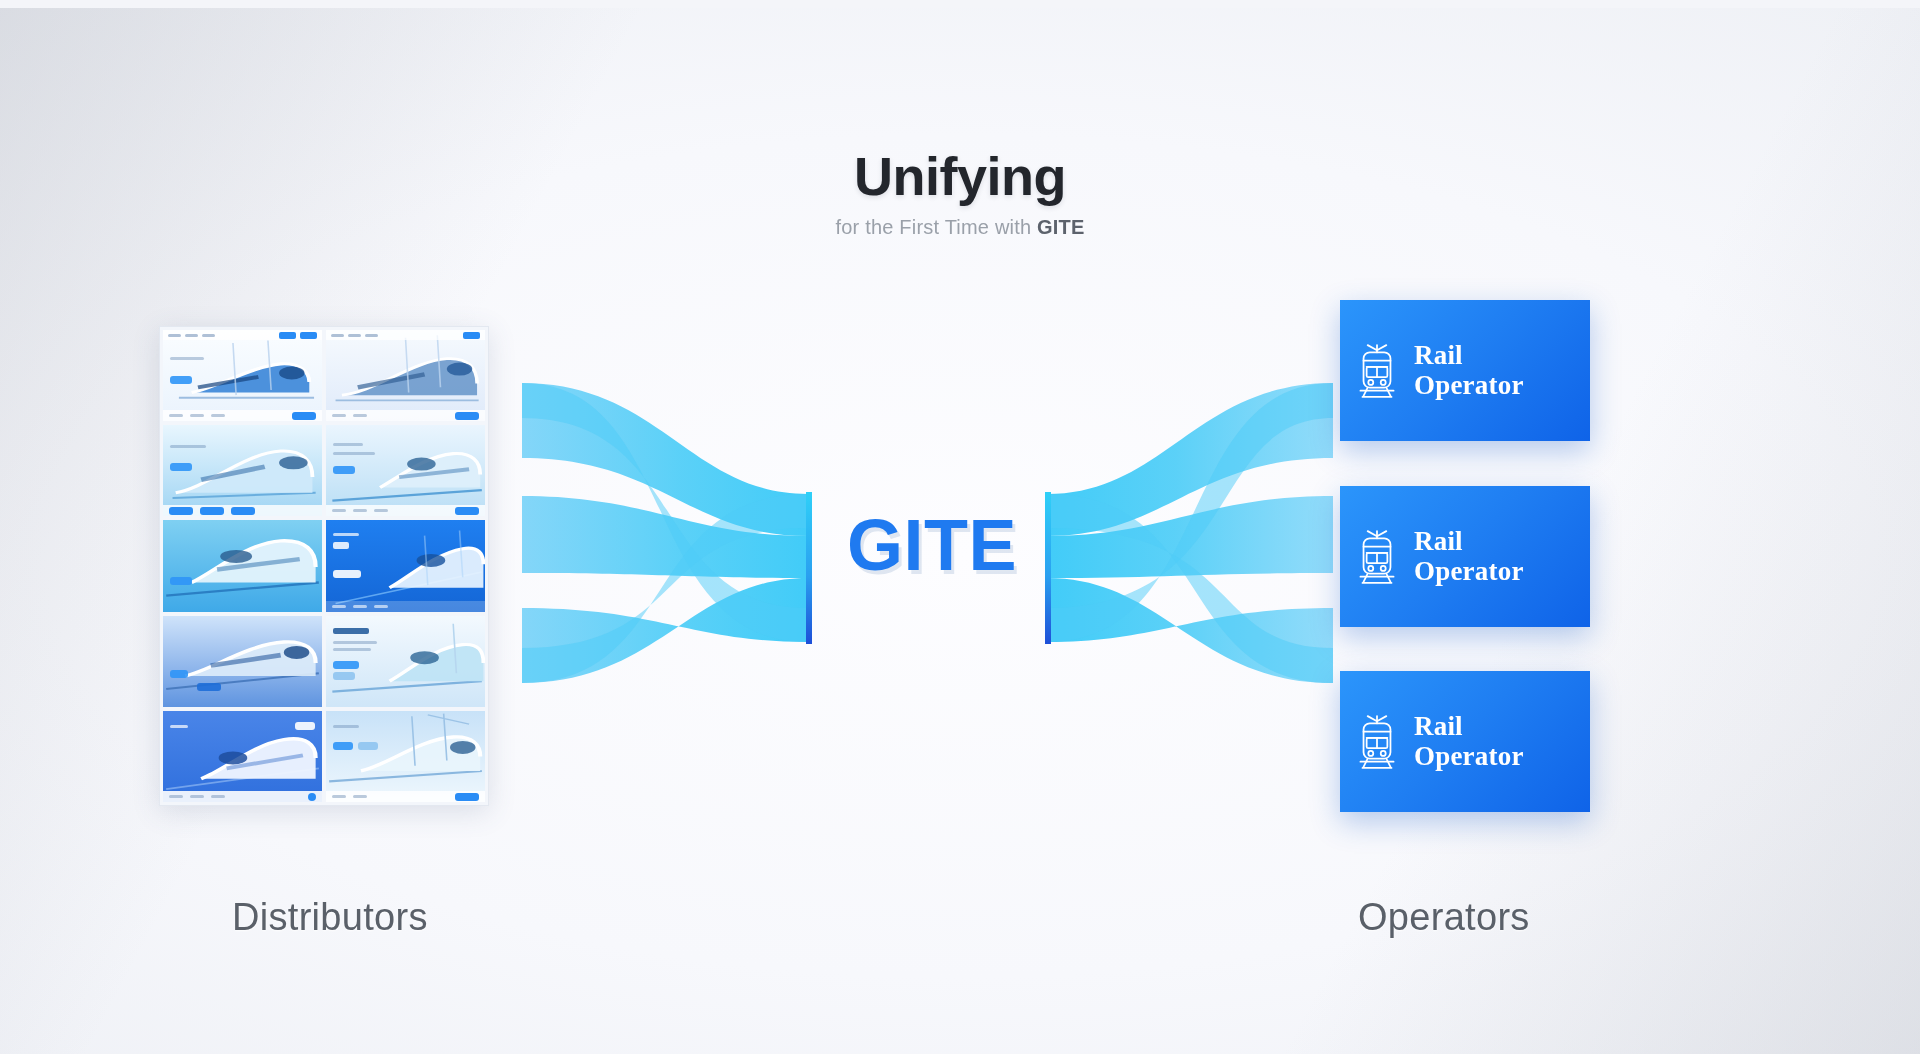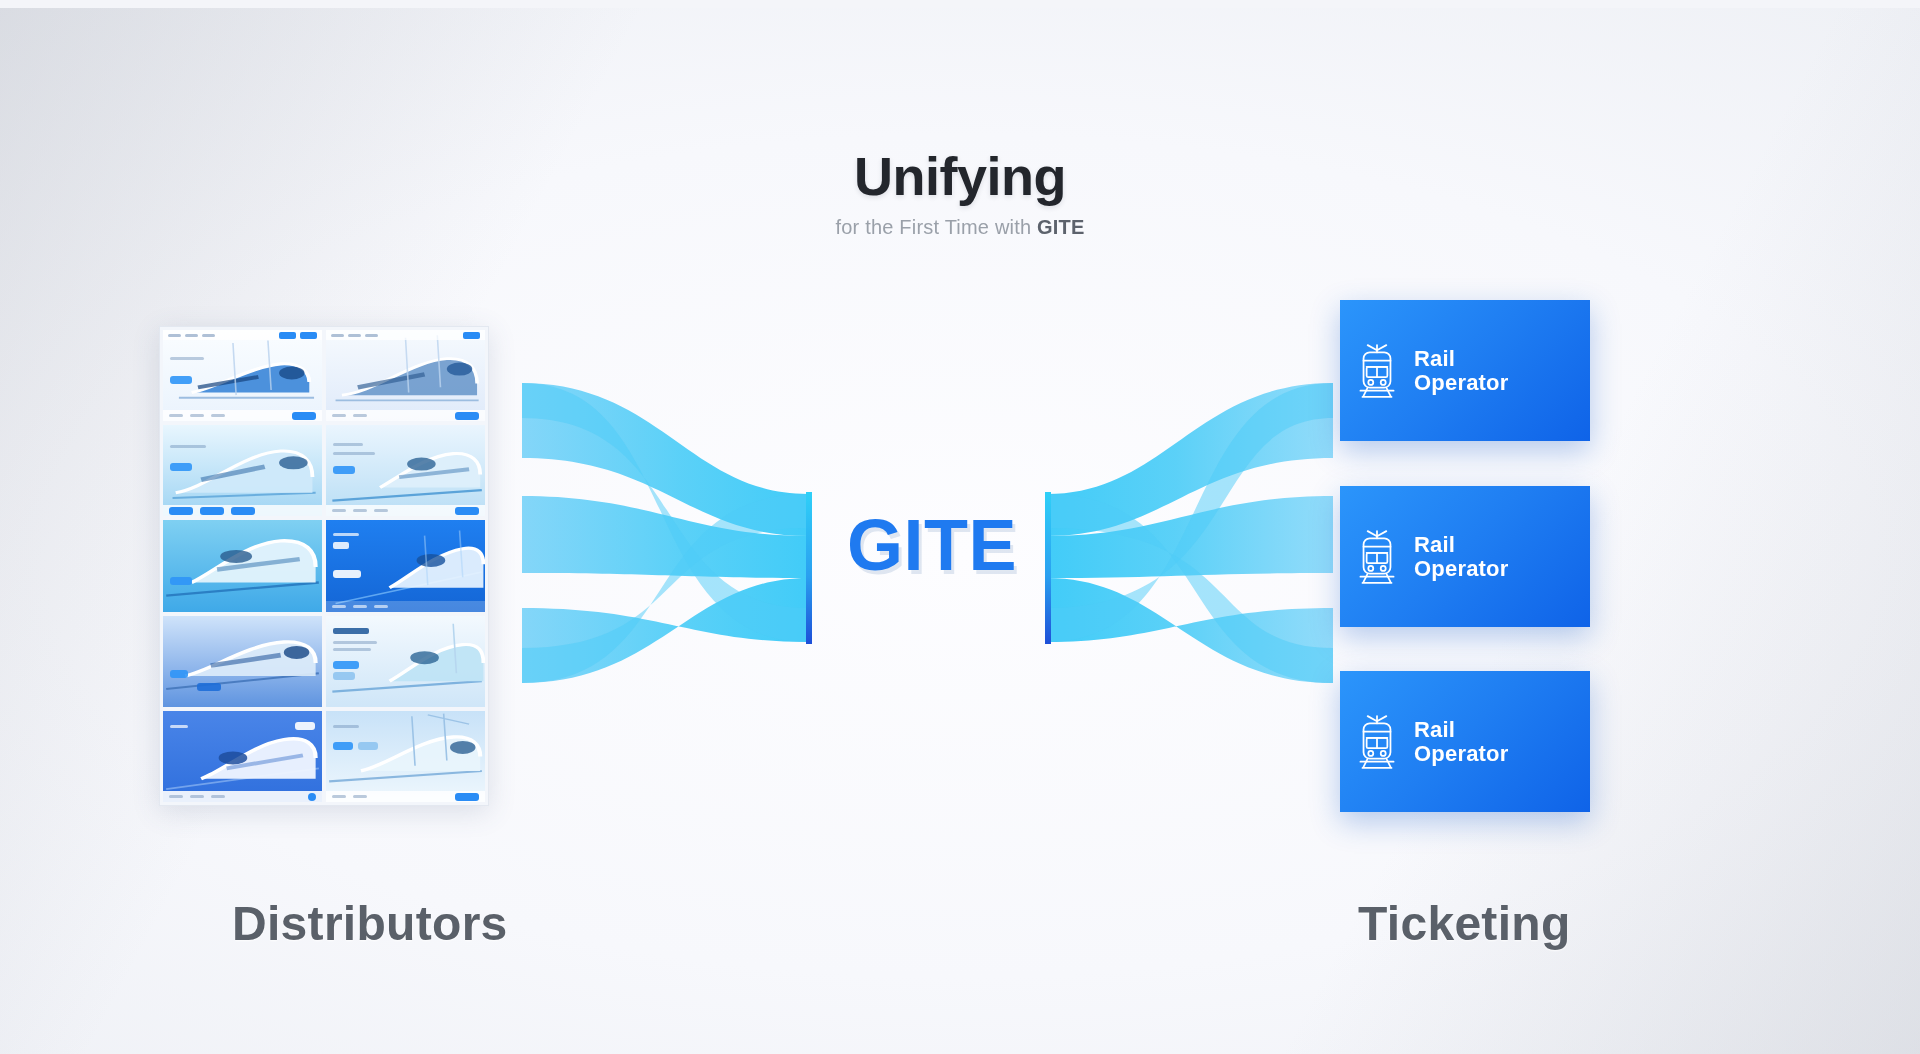--- a/index.html
+++ b/index.html
@@ -74,25 +74,25 @@
   .thumb svg{position:absolute;inset:0;width:100%;height:100%;}
 
   
   .op-card{
     position:absolute;width:250px;height:141px;z-index:5;
     background:linear-gradient(135deg,#2b95fb 0%,#1f7ef2 48%,#0f63e8 100%);
     box-shadow:0 10px 28px rgba(20,90,200,.30);
     display:flex;align-items:center;gap:14px;padding:0 14px;box-sizing:border-box;
   }
   .op-card .tram{flex:0 0 auto;width:46px;height:58px;}
-  .op-label{color:#ffffff;font-size:22px;font-weight:700;line-height:1.08;letter-spacing:.2px;}
+  .op-label{color:#ffffff;font-size:27px;font-weight:700;line-height:1.08;letter-spacing:.2px;font-family:Liberation Serif, serif;}
 
   
   .foot-label{
-    position:absolute;z-index:6;font-size:48px;font-weight:700;color:#5a6069;letter-spacing:.3px;
+    position:absolute;z-index:6;font-size:38px;font-weight:400;color:#5a6069;letter-spacing:.3px;
     text-shadow:0 1px 2px rgba(255,255,255,.85);
   }
 </style>
 </head>
 <body>
 
 <div id="stage">
 
   <svg id="sankey" viewBox="0 0 1920 1054">
     <defs>
@@ -394,15 +394,15 @@
         <path d="M31 44 L35 52"></path>
         <path d="M8 53 H36"></path>
     </svg>
     <div class="op-label">
       <div>Rail</div>
       <div>Operator</div>
     </div>
   </div>
 
   <div class="foot-label" style="left:232px;top:888px;">Distributors</div>
-  <div class="foot-label" style="left:1358px;top:888px;">Ticketing</div>
+  <div class="foot-label" style="left:1358px;top:888px;">Operators</div>
 
 </div>
 
 </body></html>

